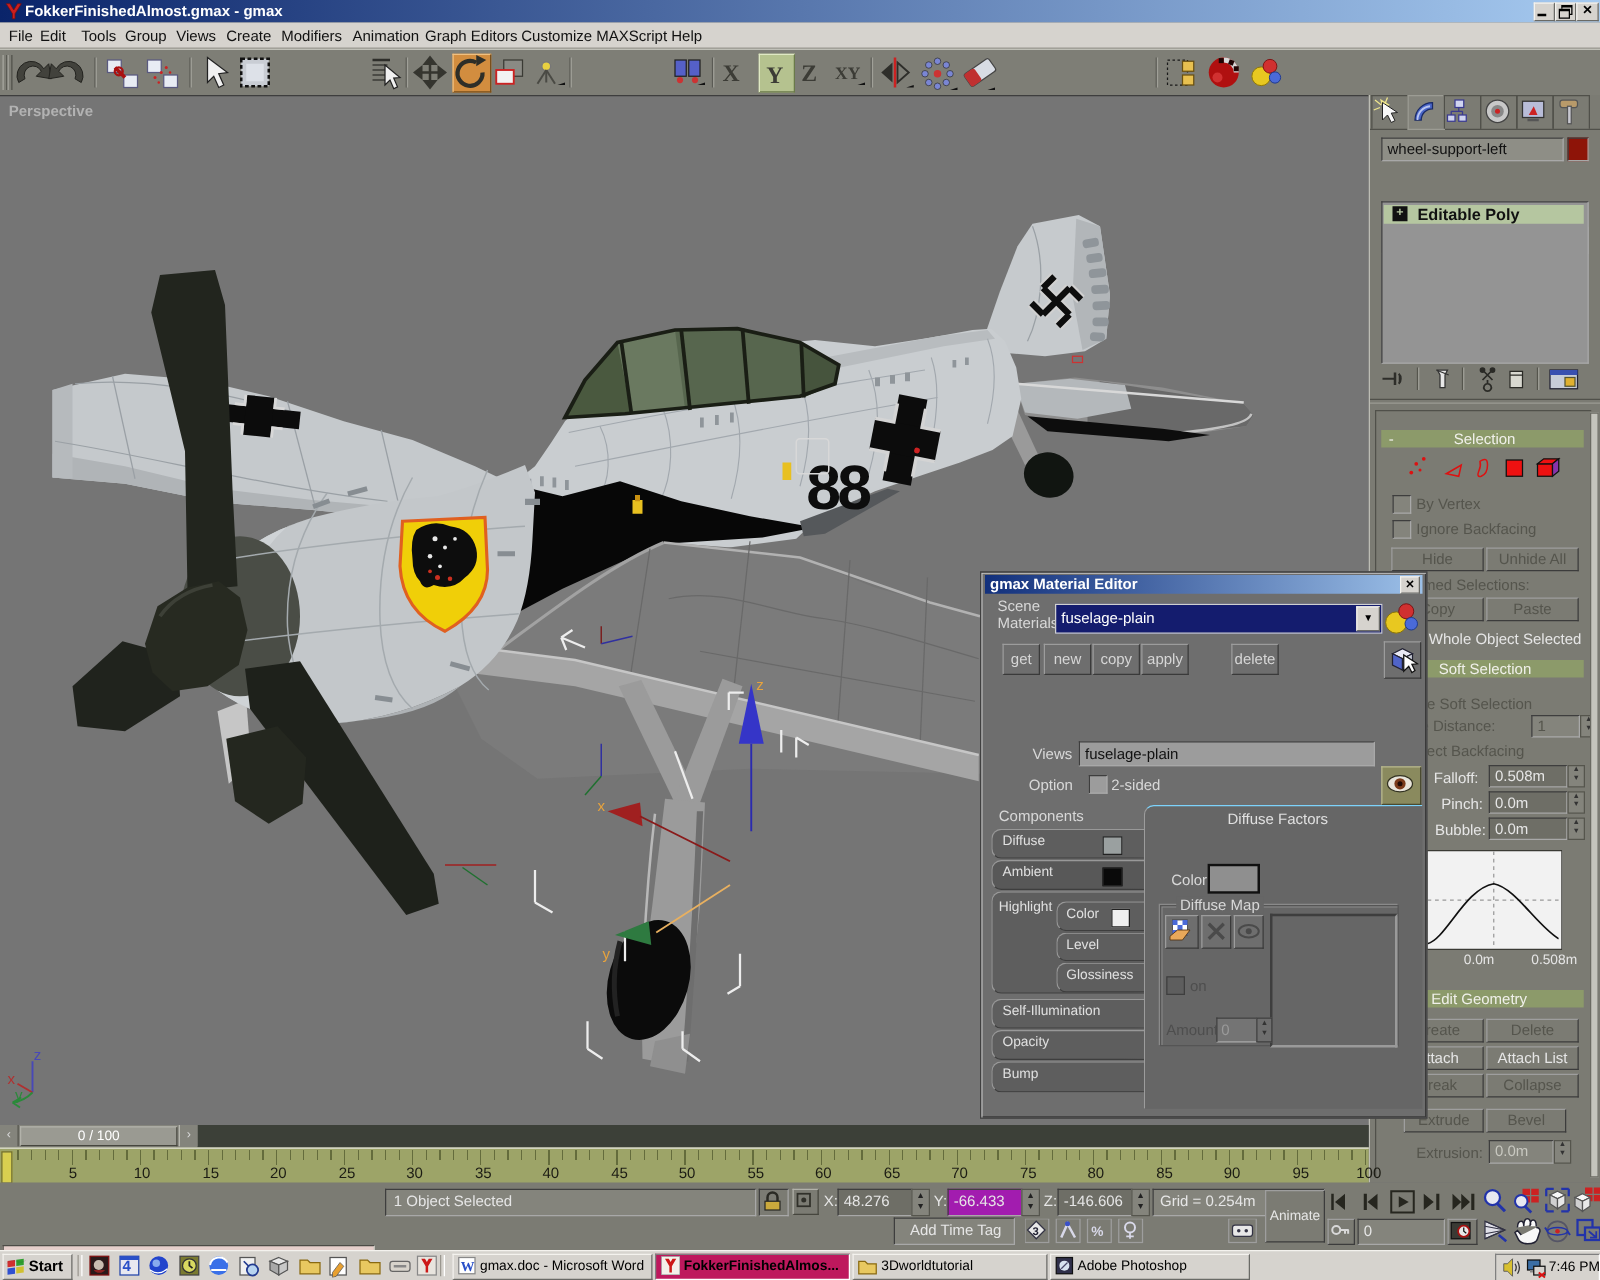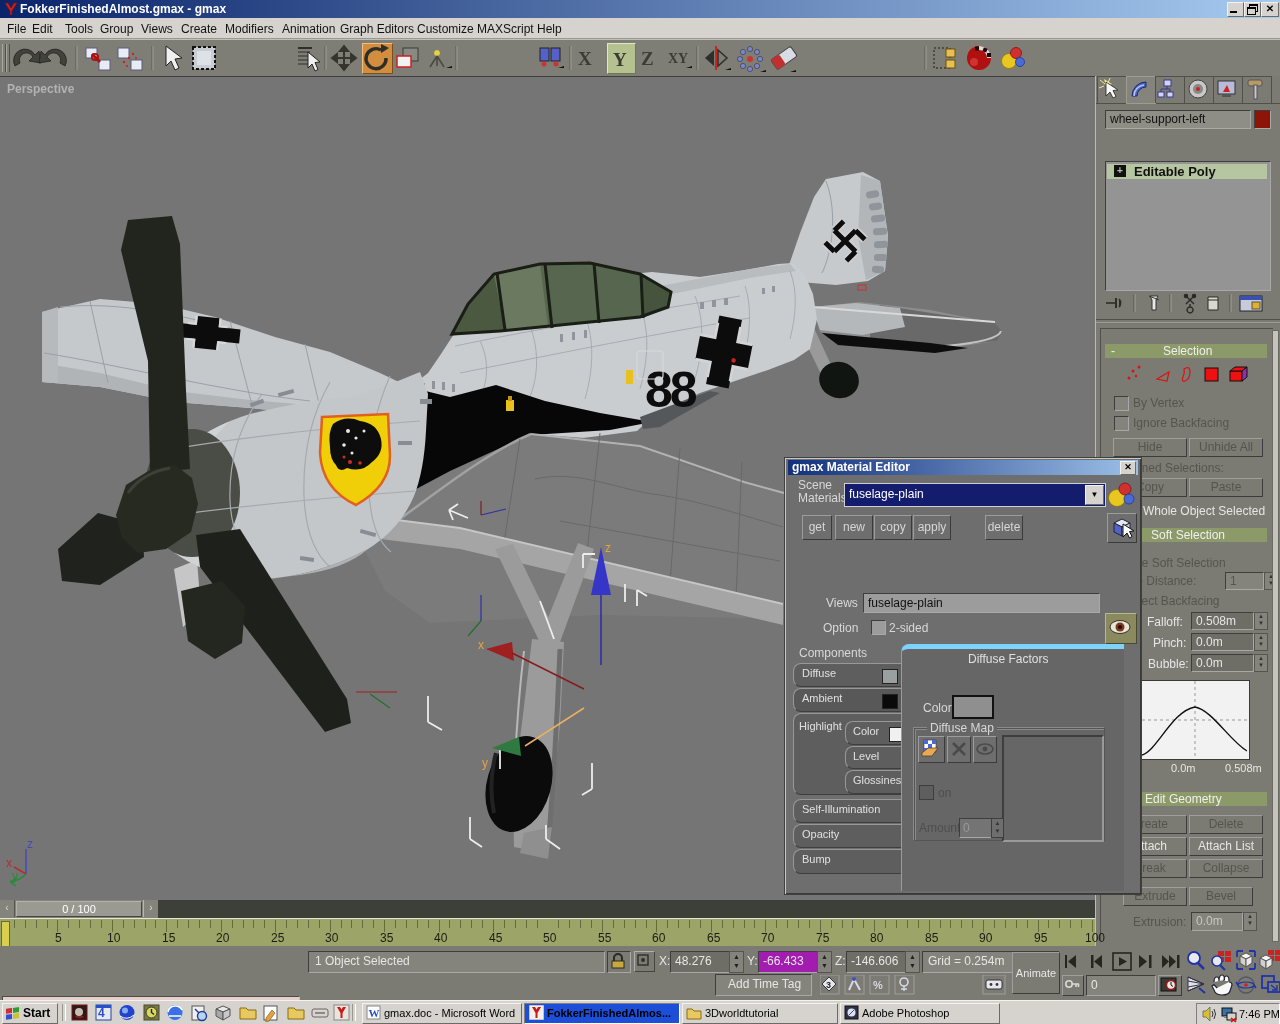--- a/index.html
+++ b/index.html
@@ -879,21 +879,21 @@
   </svg>
   <div class="abs" style="left:352px;top:3px;width:2px;height:17px;border-left:1px solid #9a978f;border-right:1px solid #fff"></div>
 
   <div class="abs wraise" style="left:362px;top:2px;width:158px;height:19px;">
     <svg class="abs" style="left:3px;top:1px" width="15" height="15">
         <rect x="1" y="1" width="13" height="13" fill="#fff" stroke="#888"></rect>
         <text x="2.5" y="12" font-size="11" font-weight="bold" fill="#2a50c8" font-family="Liberation Serif,serif">W</text>
       </svg>
     <span class="abs" style="left:21px;top:3px;font-size:11px;color:#000;white-space:nowrap">gmax.doc - Microsoft Word</span>
   </div>
-  <div class="abs wsunk" style="left:524px;top:2px;width:154px;height:19px;background:#1d4ed8;text-align:center;">
+  <div class="abs wsunk" style="left:524px;top:2px;width:154px;height:19px;background:#be185d;text-align:center;">
     <svg class="abs" style="left:4px;top:1px" width="15" height="15">
         <rect x="0" y="0" width="15" height="15" fill="#f4f0ea" stroke="#999"></rect>
         <path d="M3,2 h3 l1.5,2.5 L9,2 h3 l-3.5,6 v5 h-2 v-5 z" fill="#cc1818"></path>
       </svg>
     <span class="abs" style="left:22px;top:3px;font-size:11px;font-weight:bold;color:#000;white-space:nowrap">FokkerFinishedAlmos...</span>
   </div>
   <div class="abs wraise" style="left:682px;top:2px;width:154px;height:19px;">
     <svg class="abs" style="left:3px;top:2px" width="16" height="14">
         <path d="M1,3 h5 l2,2 h7 v8 h-14 z" fill="#e8c860" stroke="#8a6a10"></path>
       </svg>
@@ -995,21 +995,21 @@
   <div class="abs mtab" style="left:8px;top:341px;width:126px;height:22px;">
       <span class="abs" style="left:8px;top:3px">Self-Illumination</span>
     </div>
   <div class="abs mtab" style="left:8px;top:366px;width:126px;height:22px;">
       <span class="abs" style="left:8px;top:3px">Opacity</span>
     </div>
   <div class="abs mtab" style="left:8px;top:391px;width:126px;height:23px;">
       <span class="abs" style="left:8px;top:3px">Bump</span>
     </div>
 
-  <div class="abs" style="left:116px;top:186px;width:222px;height:242px;background:#666666;border-top:5px solid #7dd3fc;border-left:1px solid #9c9c9c;border-radius:8px 0 0 0;">
+  <div class="abs" style="left:130px;top:186px;width:222px;height:242px;background:#666666;border-top:1px solid #7dd3fc;border-left:1px solid #9c9c9c;border-radius:8px 0 0 0;">
     <span class="abs" style="left:66px;top:3px;color:#e0e0e0">Diffuse Factors</span>
     <span class="abs" style="left:21px;top:52px;color:#d8d8d8">Color</span>
     <div class="abs" style="left:50px;top:46px;width:38px;height:20px;background:#8f8f8f;border:2px solid #111;"></div>
 
     <div class="abs" style="left:12px;top:79px;width:189px;height:111px;border:1px solid #555;box-shadow:1px 1px 0 #8a8a8a inset, -1px -1px 0 #8a8a8a;"></div>
     <span class="abs" style="left:25px;top:72px;background:#666666;padding:0 3px;color:#d8d8d8">Diffuse Map</span>
     <div class="abs mbtn" style="left:16px;top:87px;width:25px;height:25px;">
       <svg width="23" height="23" viewBox="0 0 23 23">
         <g>
             <rect x="4" y="3" width="12" height="12" fill="#fff" stroke="#333" stroke-width="0.6"></rect>

